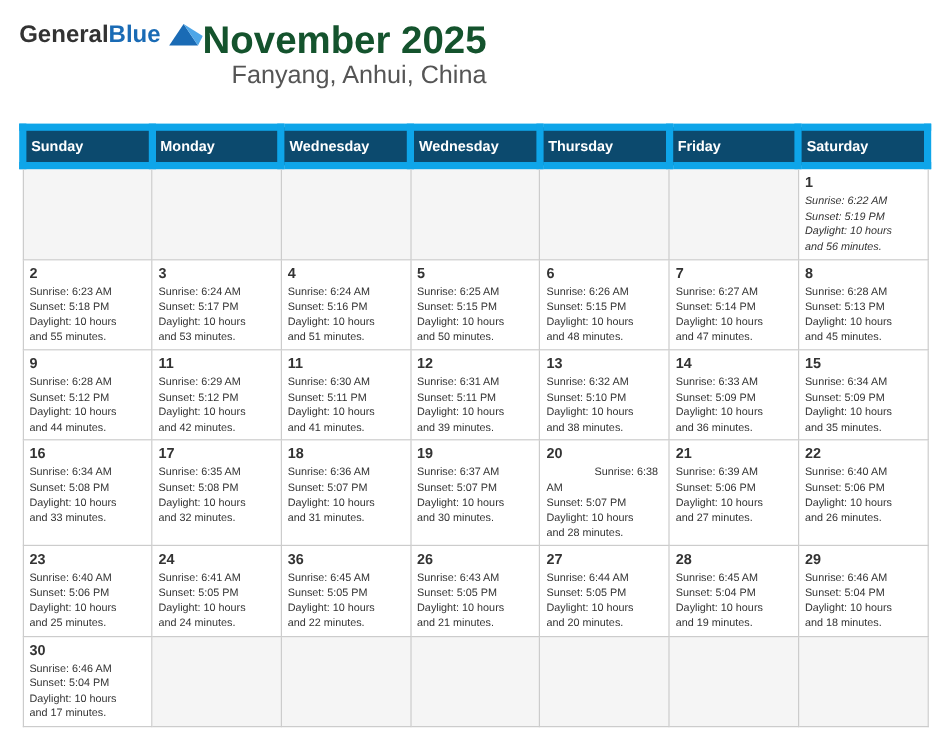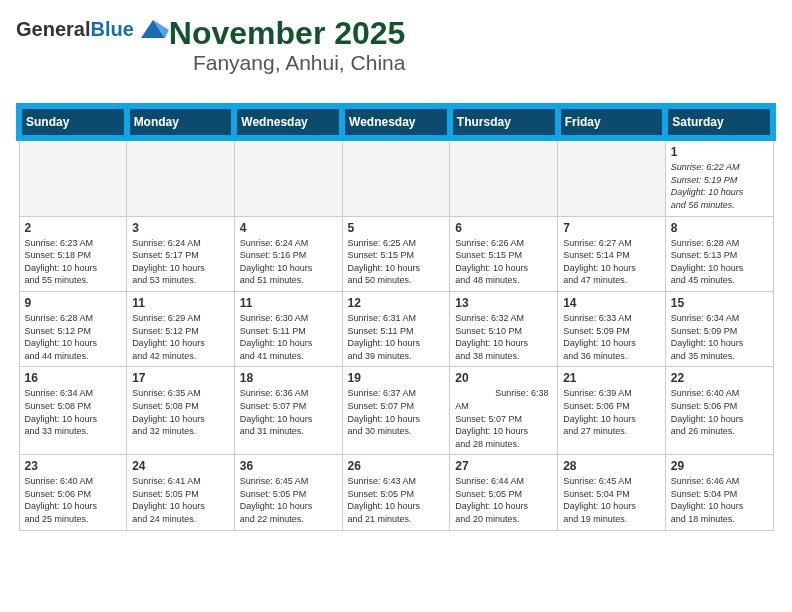--- a/index.html
+++ b/index.html
@@ -335,14 +335,29 @@
       </td>
       <td>
         <span class="day-number">29</span>
         <span class="day-info" style="white-space:pre-line;">Sunrise: 6:46 AM
 Sunset: 5:04 PM
 Daylight: 10 hours
 and 18 minutes.</span>
       </td>
     </tr>
 
+    <tr class="last-row">
+      <td>
+        <span class="day-number">30</span>
+        <span class="day-info" style="white-space:pre-line;">Sunrise: 6:46 AM
+Sunset: 5:04 PM
+Daylight: 10 hours
+and 17 minutes.</span>
+      </td>
+      <td class="empty"></td>
+      <td class="empty"></td>
+      <td class="empty"></td>
+      <td class="empty"></td>
+      <td class="empty"></td>
+      <td class="empty"></td>
+    </tr>
   </tbody>
 </table>
 
 </body></html>

